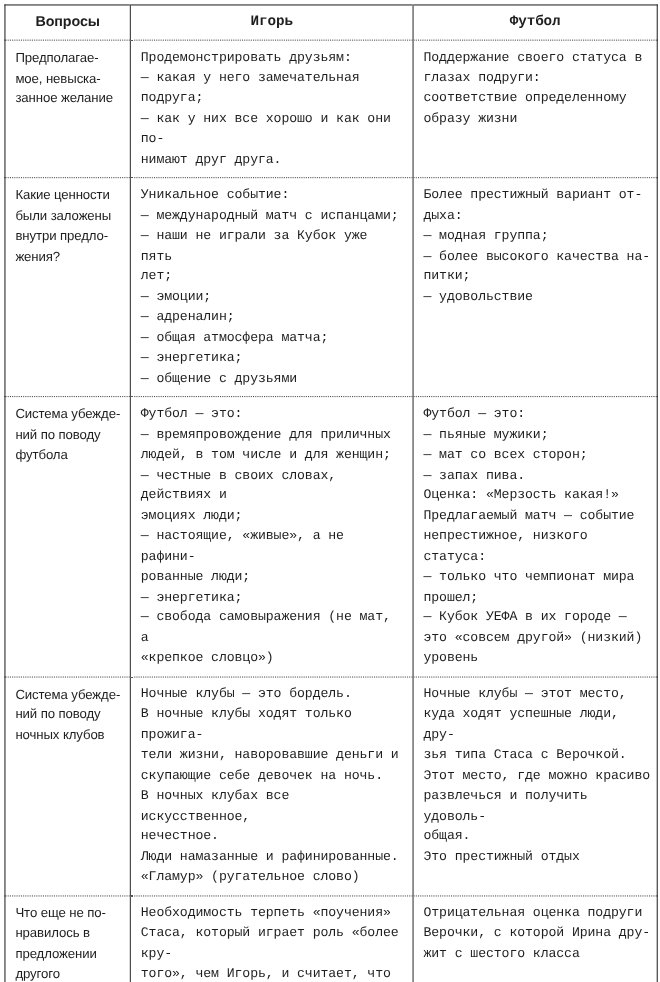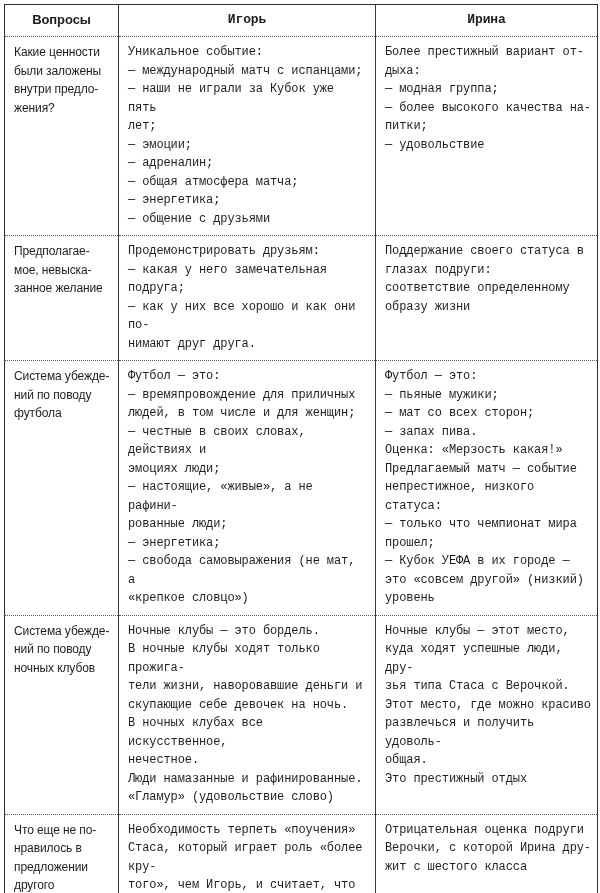--- a/index.html
+++ b/index.html
@@ -68,57 +68,57 @@
   <table class="book-table">
     <colgroup>
       <col class="c-question">
       <col class="c-igor">
       <col class="c-irina">
     </colgroup>
     <thead>
       <tr>
         <th>Вопросы</th>
         <th>Игорь</th>
-        <th>Ирина</th>
+        <th>Футбол</th>
       </tr>
     </thead>
     <tbody>
+      <tr>
+        <th>Предполагае-
+мое, невыска-
+занное желание</th>
+        <td>Продемонстрировать друзьям:
+— какая у него замечательная подруга;
+— как у них все хорошо и как они по-
+нимают друг друга.</td>
+        <td>Поддержание своего статуса в
+глазах подруги:
+соответствие определенному
+образу жизни</td>
+      </tr>
       <tr>
         <th>Какие ценности
 были заложены
 внутри предло-
 жения?</th>
         <td>Уникальное событие:
 — международный матч с испанцами;
 — наши не играли за Кубок уже пять
 лет;
 — эмоции;
 — адреналин;
 — общая атмосфера матча;
 — энергетика;
 — общение с друзьями</td>
         <td>Более престижный вариант от-
 дыха:
 — модная группа;
 — более высокого качества на-
 питки;
 — удовольствие</td>
-      </tr>
-      <tr>
-        <th>Предполагае-
-мое, невыска-
-занное желание</th>
-        <td>Продемонстрировать друзьям:
-— какая у него замечательная подруга;
-— как у них все хорошо и как они по-
-нимают друг друга.</td>
-        <td>Поддержание своего статуса в
-глазах подруги:
-соответствие определенному
-образу жизни</td>
       </tr>
       <tr>
         <th>Система убежде-
 ний по поводу
 футбола</th>
         <td>Футбол — это:
 — времяпровождение для приличных
 людей, в том числе и для женщин;
 — честные в своих словах, действиях и
 эмоциях люди;
@@ -144,21 +144,21 @@
         <th>Система убежде-
 ний по поводу
 ночных клубов</th>
         <td>Ночные клубы — это бордель.
 В ночные клубы ходят только прожига-
 тели жизни, наворовавшие деньги и
 скупающие себе девочек на ночь.
 В ночных клубах все искусственное,
 нечестное.
 Люди намазанные и рафинированные.
-«Гламур» (удовольствие слово)</td>
+«Гламур» (ругательное слово)</td>
         <td>Ночные клубы — этот место,
 куда ходят успешные люди, дру-
 зья типа Стаса с Верочкой.
 Этот место, где можно красиво
 развлечься и получить удоволь-
 общая.
 Это престижный отдых</td>
       </tr>
       <tr>
         <th>Что еще не по-

